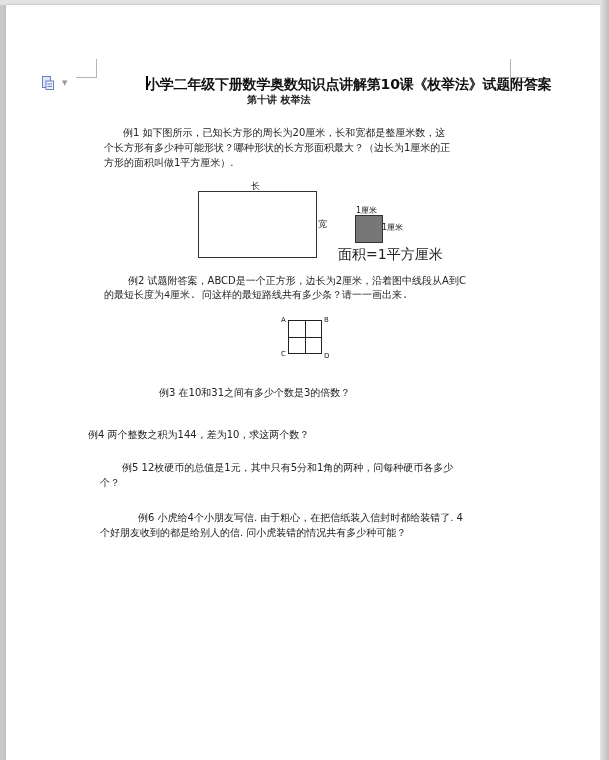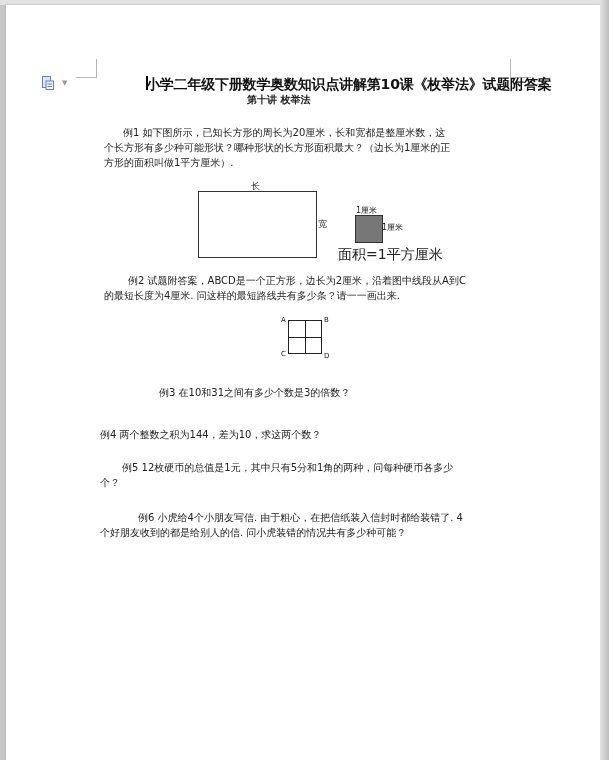--- a/index.html
+++ b/index.html
@@ -65,32 +65,32 @@
 
 <div class="lbl" style="left:251px;top:180px;">长</div>
 <div class="rect-big"></div>
 <div class="lbl" style="left:318px;top:218px;">宽</div>
 <div class="lbl" style="left:356px;top:205px;font-size:8px;">1厘米</div>
 <div class="rect-small"></div>
 <div class="lbl" style="left:382px;top:222px;font-size:8px;">1厘米</div>
 <div class="lbl" style="left:338px;top:246px;font-size:14px;">面积=1平方厘米</div>
 
 <div class="para" style="left:128px;top:273px;">例2 试题附答案，ABCD是一个正方形，边长为2厘米，沿着图中线段从A到C</div>
-<div class="para" style="left:104px;top:288px;">的最短长度为4厘米. 问这样的最短路线共有多少条？请一一画出来.</div>
+<div class="para" style="left:104px;top:288px;font-family:Liberation Mono, monospace;">的最短长度为4厘米. 问这样的最短路线共有多少条？请一一画出来.</div>
 
 <div class="grid-sq">
   <div class="v"></div>
     <div class="h"></div>
 </div>
 <div class="lbl" style="left:281px;top:316px;font-size:7px;">A</div>
 <div class="lbl" style="left:324px;top:316px;font-size:7px;">B</div>
 <div class="lbl" style="left:281px;top:350px;font-size:7px;">C</div>
 <div class="lbl" style="left:324px;top:352px;font-size:7px;">D</div>
 
 <div class="para" style="left:111px;top:385px;margin-left:48px;">例3 在10和31之间有多少个数是3的倍数？</div>
 
-<div class="para" style="left:100px;top:427px;">例4 两个整数之积为144，差为10，求这两个数？</div>
+<div class="para" style="left:88px;top:427px;">例4 两个整数之积为144，差为10，求这两个数？</div>
 
 <div class="para" style="left:122px;top:460px;">例5 12枚硬币的总值是1元，其中只有5分和1角的两种，问每种硬币各多少</div>
 <div class="para" style="left:100px;top:475px;">个？</div>
 
 <div class="para" style="left:138px;top:510px;">例6 小虎给4个小朋友写信. 由于粗心，在把信纸装入信封时都给装错了. 4</div>
 <div class="para" style="left:100px;top:525px;text-align:center;">个好朋友收到的都是给别人的信. 问小虎装错的情况共有多少种可能？</div>
 
 </body></html>

